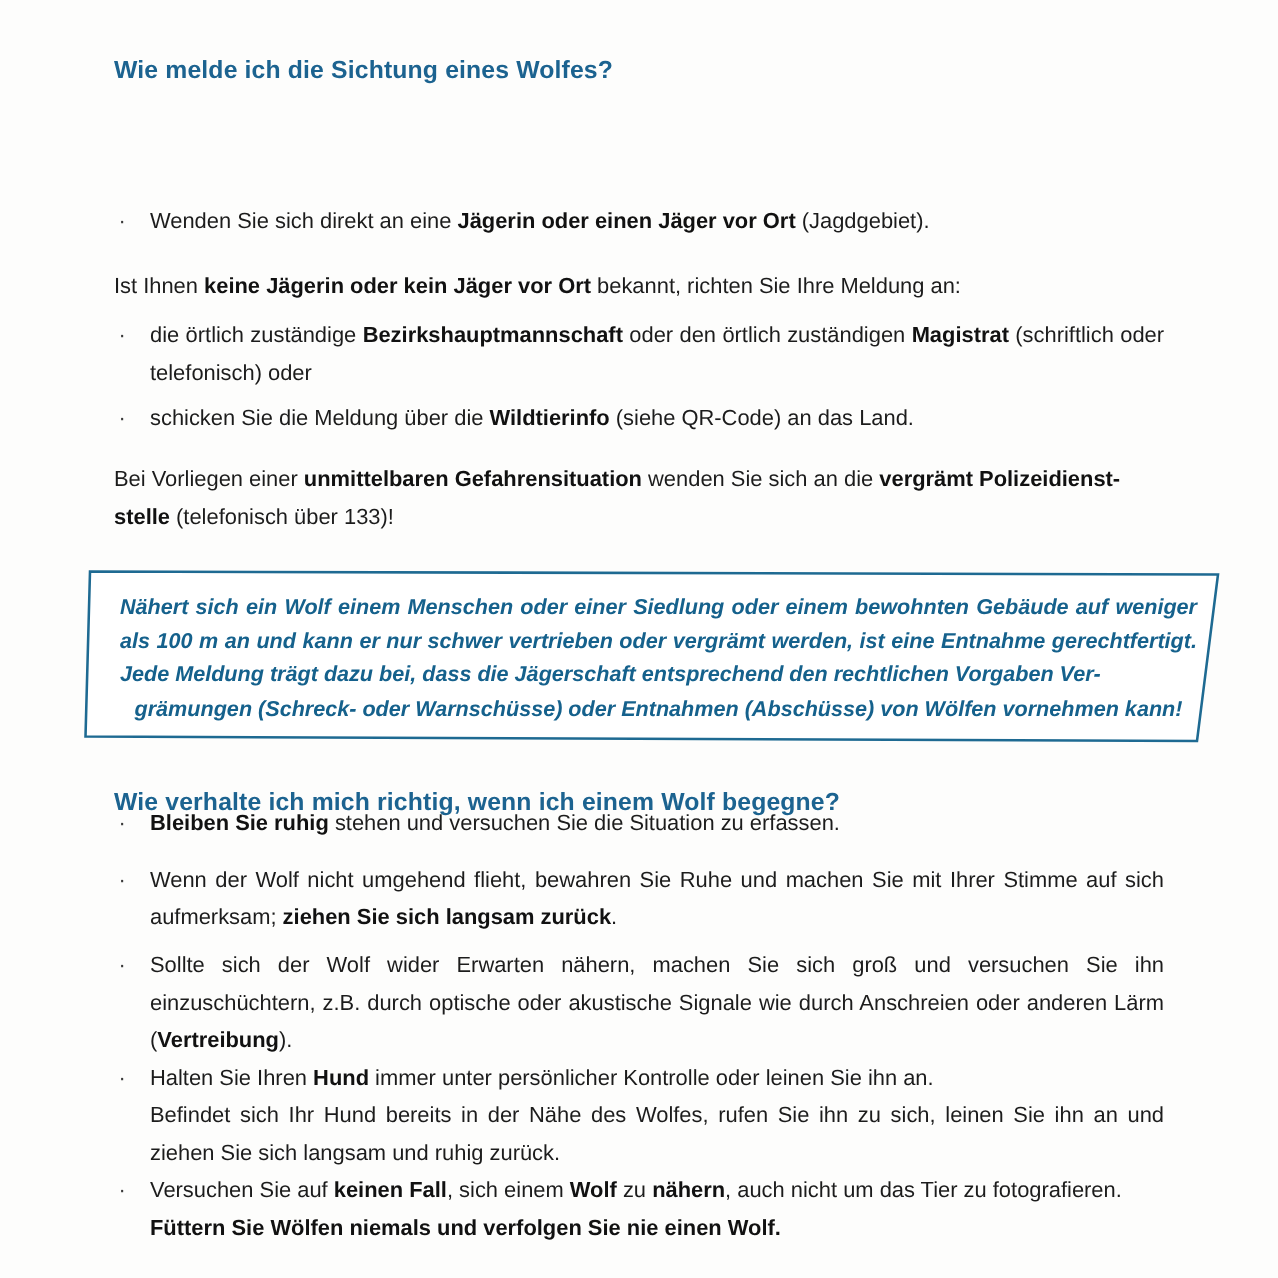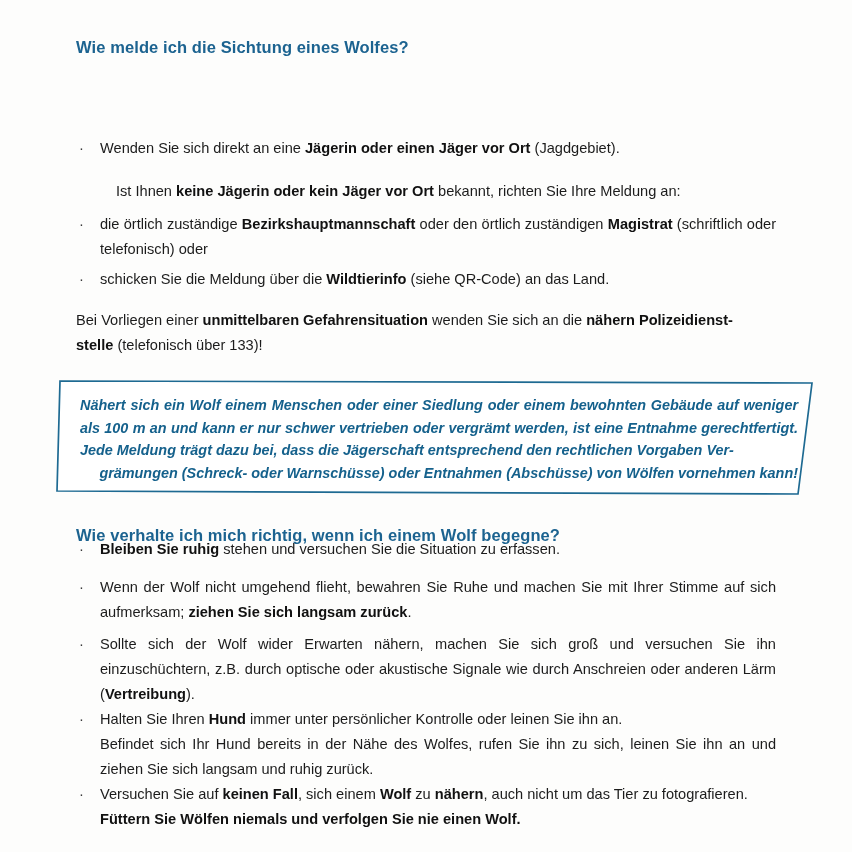--- a/index.html
+++ b/index.html
@@ -37,21 +37,21 @@
   .para {
     position: absolute;
     left: 76px;
     width: 700px;
     font-size: 14.6px;
     line-height: 25px;
     color: #1c1c1c;
     text-align: justify;
     text-justify: inter-word;
   }
-  .para.nojust { text-align: left; margin-left: 40px; }
+  .para.nojust { text-align: left; }
 
   
   .bullet {
     position: absolute;
     left: 76px;
     width: 700px;
     font-size: 14.6px;
     line-height: 25px;
     color: #1c1c1c;
     text-align: justify;
@@ -95,21 +95,21 @@
     top: 18px;
     width: 718px;
     font-size: 14.4px;
     line-height: 22.5px;
     font-style: italic;
     font-weight: bold;
     color: #15618c;
     text-align: justify;
     text-justify: inter-word;
   }
-  .callout-text .last-line { text-align: right; }
+  .callout-text .last-line { text-align: center; }
 </style>
 </head>
 <body>
 
 <div class="page">
 
   <div class="heading" id="heading-1">Wie melde ich die Sichtung eines Wolfes?</div>
 
 
   <div class="bullet nojust" style="top:136px;">
@@ -122,21 +122,21 @@
   <div class="bullet" style="top:212px;">
     <span class="dot">·</span>
     <span>die örtlich zuständige </span><b>Bezirkshauptmannschaft</b><span> oder den örtlich zuständigen </span><b>Magistrat</b><span> (schriftlich oder telefonisch) oder</span>
   </div>
 
   <div class="bullet nojust" style="top:267px;">
     <span class="dot">·</span>
     <span>schicken Sie die Meldung über die </span><b>Wildtierinfo</b><span> (siehe QR-Code) an das Land.</span>
   </div>
 
-  <div class="para" style="top:308px;"><span>Bei Vorliegen einer </span><b>unmittelbaren Gefahrensituation</b><span> wenden Sie sich an die </span><b>nähern Polizeidienst-</b><span class="last-line" style="display:block;"><b>stelle</b><span> (telefonisch über 133)!</span></span></div>
+  <div class="para" style="top:308px;"><span>Bei Vorliegen einer </span><b>unmittelbaren Gefahrensituation</b><span> wenden Sie sich an die </span><b>vergrämt Polizeidienst-</b><span class="last-line" style="display:block;"><b>stelle</b><span> (telefonisch über 133)!</span></span></div>
 
   <div class="callout">
     <svg viewBox="0 0 768 122" preserveAspectRatio="none">
       <polygon points="8,5 760,7 746,118 5,115" fill="#ffffff" stroke="#1e6a92" stroke-width="1.7"></polygon>
     </svg>
     <div class="callout-text">
       <span>Nähert sich ein Wolf einem Menschen oder einer Siedlung oder einem bewohnten Gebäude auf weniger</span>
       <span>als 100 m an und kann er nur schwer vertrieben oder vergrämt werden, ist eine Entnahme gerechtfertigt.</span>
       <span>Jede Meldung trägt dazu bei, dass die Jägerschaft entsprechend den rechtlichen Vorgaben Ver-</span>
       <span class="last-line" style="display:block;">grämungen (Schreck- oder Warnschüsse) oder Entnahmen (Abschüsse) von Wölfen vornehmen kann!</span>

